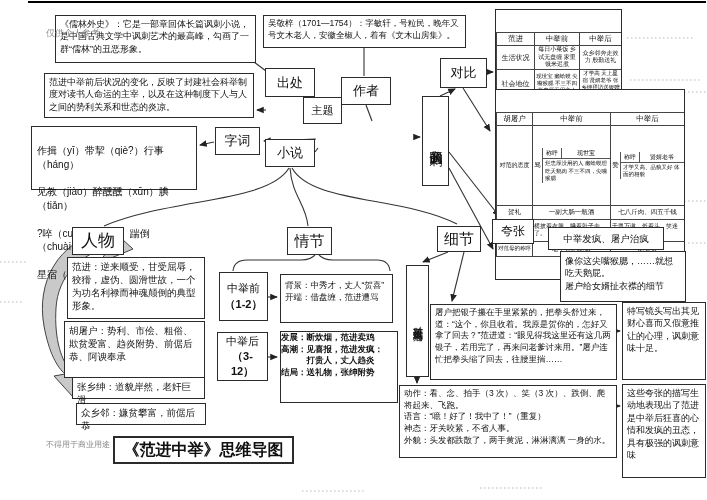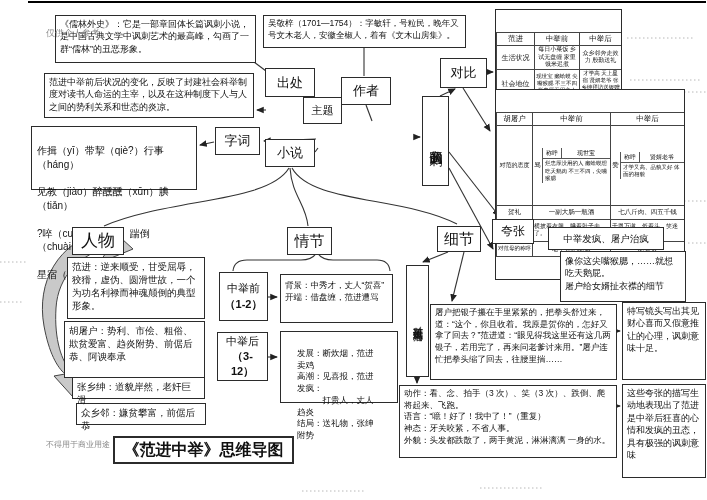--- a/index.html
+++ b/index.html
@@ -207,21 +207,21 @@
     <div>中举前</div>
     <div style="font-weight:bold;">（1-2）</div>
   </div>
   <div class="box" style="left:280px;top:274px;width:113px;height:49px;font-size:8.5px;padding:5px 4px;">背景：中秀才，丈人“贺喜”
 开端：借盘缠，范进遭骂</div>
   <div class="box" style="left:217px;top:332px;width:51px;height:49px;font-size:11px;text-align:center;
        display:flex;flex-direction:column;justify-content:center;">
     <div>中举后</div>
     <div style="font-weight:bold;">（3-12）</div>
   </div>
-  <div class="box" style="left:280px;top:331px;width:118px;height:72px;font-size:8.5px;padding:16px;">发展：断炊烟，范进卖鸡
+  <div class="box" style="left:280px;top:331px;width:118px;height:72px;font-size:8.5px;padding:0;font-weight:bold;">发展：断炊烟，范进卖鸡
 高潮：见喜报，范进发疯：
 　　　打贵人，丈人趋炎
 结局：送礼物，张绅附势</div>
 
   <div class="box lab" style="left:437px;top:226px;width:44px;height:26px;font-size:15px;">细节</div>
   <div class="box lab" style="left:492px;top:219px;width:42px;height:25px;font-size:12px;">夸张</div>
   <div class="box lab" style="left:548px;top:227px;width:116px;height:23px;font-size:9.5px;">中举发疯、屠户治疯</div>
   <div class="box" style="left:560px;top:251px;width:126px;height:51px;font-size:9px;padding:3px 4px;">像你这尖嘴猴腮，……就想吃天鹅屁。
 屠户给女婿扯衣襟的细节</div>
   <div class="box vert" style="left:406px;top:265px;width:23px;height:112px;font-size:10px;">对范进疯态描写</div>

